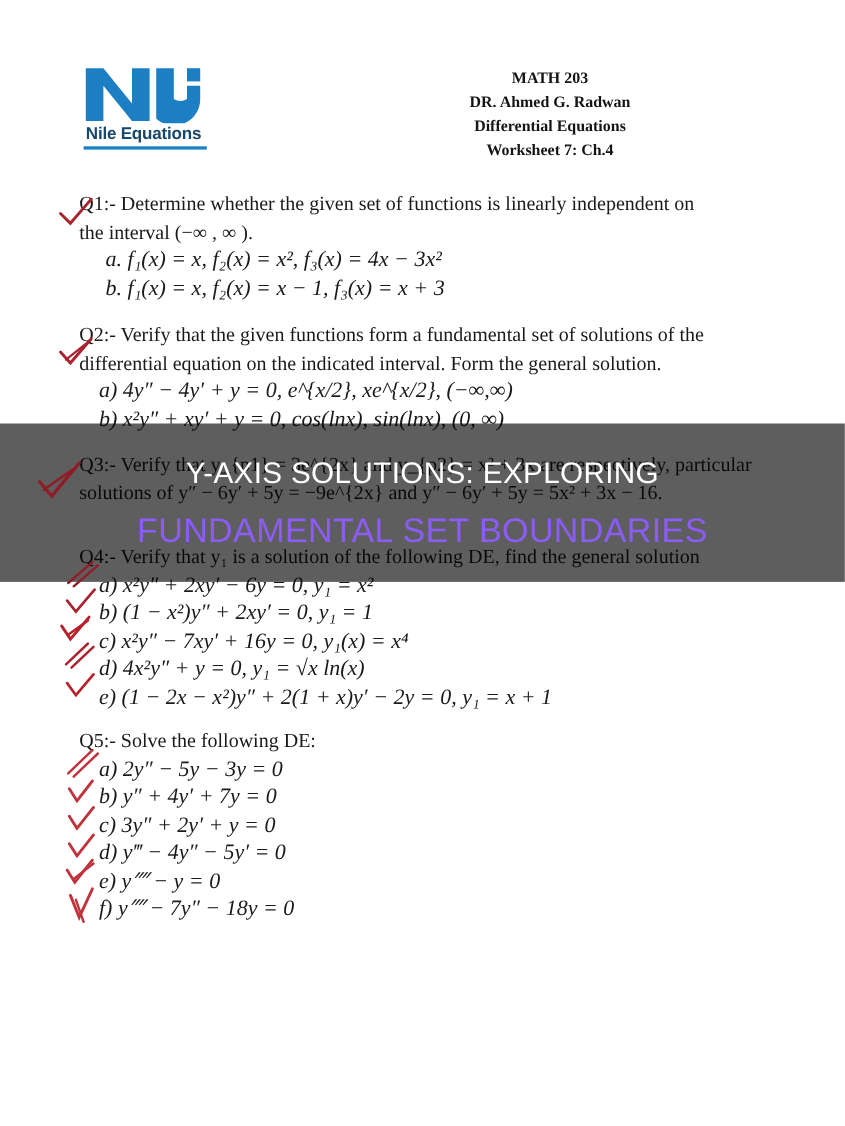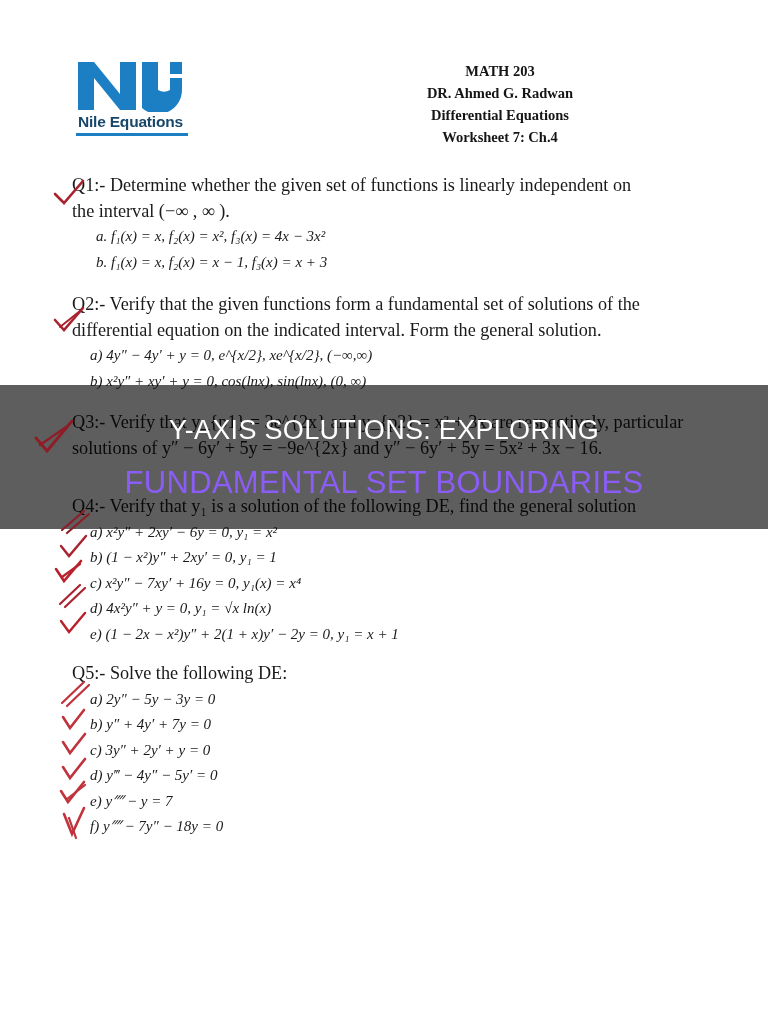--- a/index.html
+++ b/index.html
@@ -89,21 +89,21 @@
     font-size: 18.2px;
     line-height: 25.5px;
     white-space: nowrap;
   }
   .qline.wrap { white-space: normal; }
   .indent { padding-left: 24px; }
   .indent2{ padding-left: 18px; }
   .math {
     font-family: "Liberation Serif", serif;
     font-style: italic;
-    font-size: 15px;
+    font-size: 20px;
   }
 
   
   .check {
     position: absolute;
     width: 34px;
     height: 30px;
     pointer-events: none;
   }
 
@@ -200,21 +200,21 @@
       <div class="qline indent2 math">d) 4x²y″ + y = 0, y₁ = √x ln(x)</div>
       <div class="qline indent2 math">e) (1 − 2x − x²)y″ + 2(1 + x)y′ − 2y = 0,  y₁ = x + 1</div>
     </div>
 
     <div class="qblock" style="top:661px;">
       <div class="qline">Q5:- Solve the following DE:</div>
       <div class="qline indent2 math">a) 2y″ − 5y − 3y = 0</div>
       <div class="qline indent2 math">b) y″ + 4y′ + 7y = 0</div>
       <div class="qline indent2 math">c) 3y″ + 2y′ + y = 0</div>
       <div class="qline indent2 math">d) y‴ − 4y″ − 5y′ = 0</div>
-      <div class="qline indent2 math">e) y⁗ − y = 7</div>
+      <div class="qline indent2 math">e) y⁗ − y = 0</div>
       <div class="qline indent2 math">f) y⁗ − 7y″ − 18y = 0</div>
     </div>
   </div>
 
   <svg class="check" style="left:52px; top:178px;" viewBox="0 0 34 30">
     <path d="M3 16 L12 25 L31 3" stroke="#a8232f" stroke-width="2.6" fill="none" stroke-linecap="round"></path>
   </svg>
   <svg class="check" style="left:52px; top:305px;" viewBox="0 0 34 30">
     <path d="M3 15 L12 25 L31 3" stroke="#a8232f" stroke-width="2.6" fill="none" stroke-linecap="round"></path>
     <path d="M8 22 L28 6" stroke="#a8232f" stroke-width="2" fill="none" stroke-linecap="round"></path>

